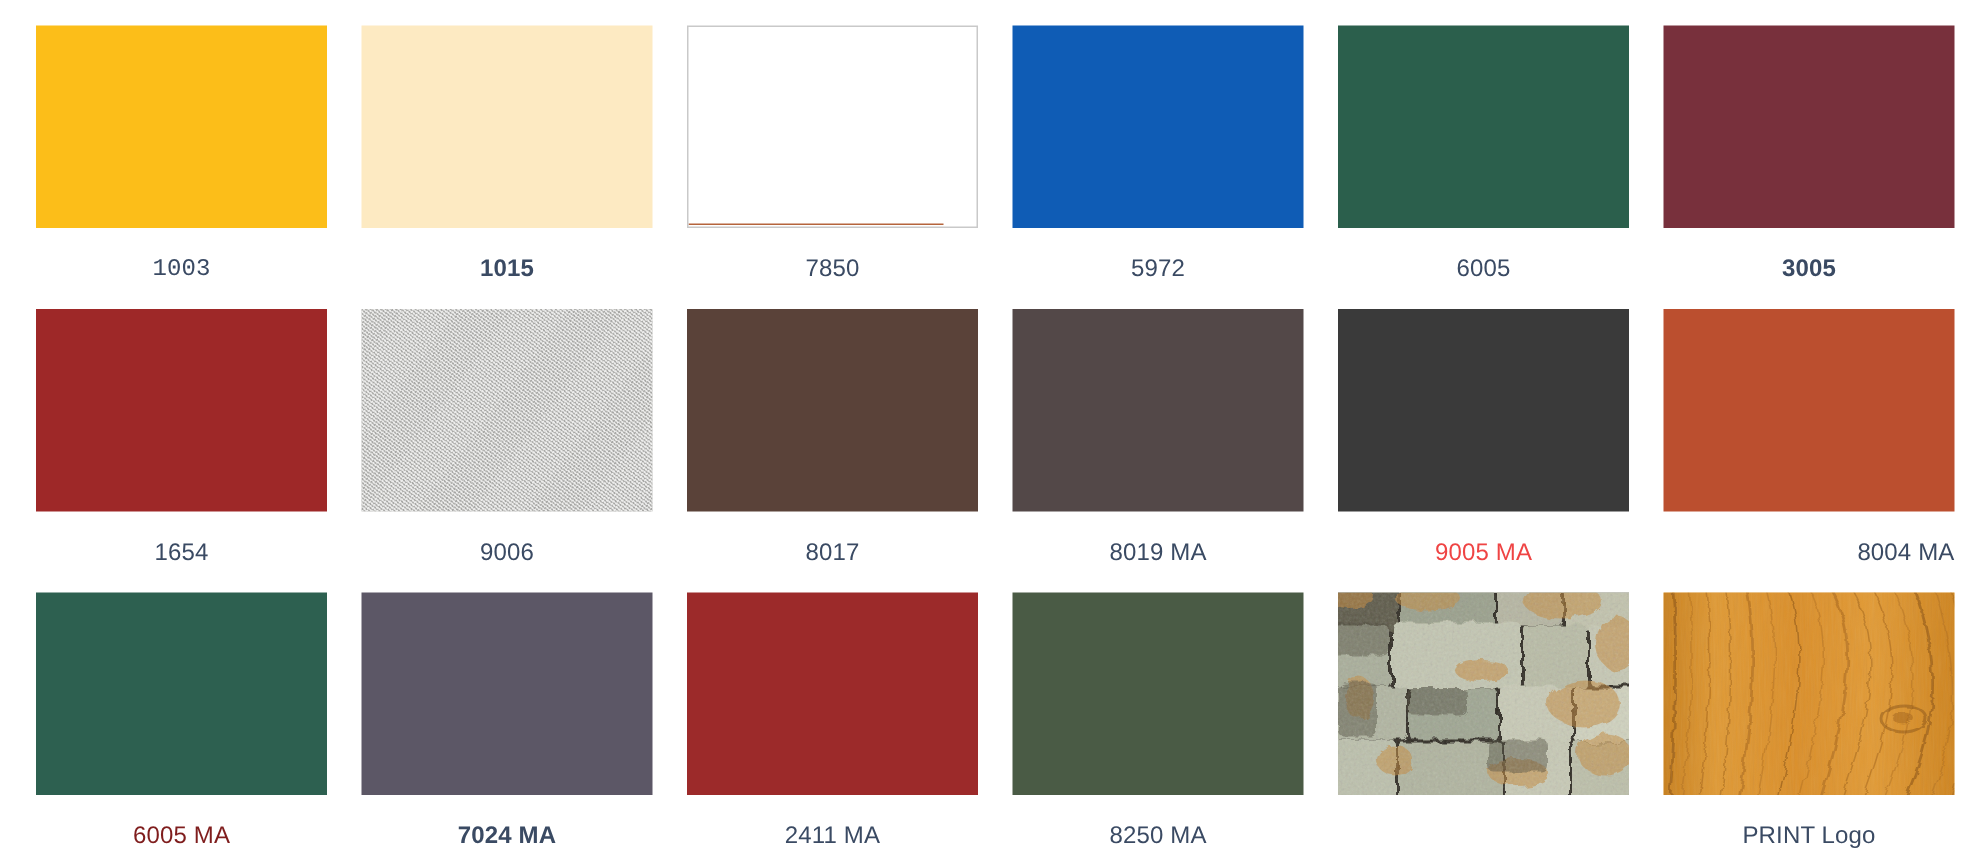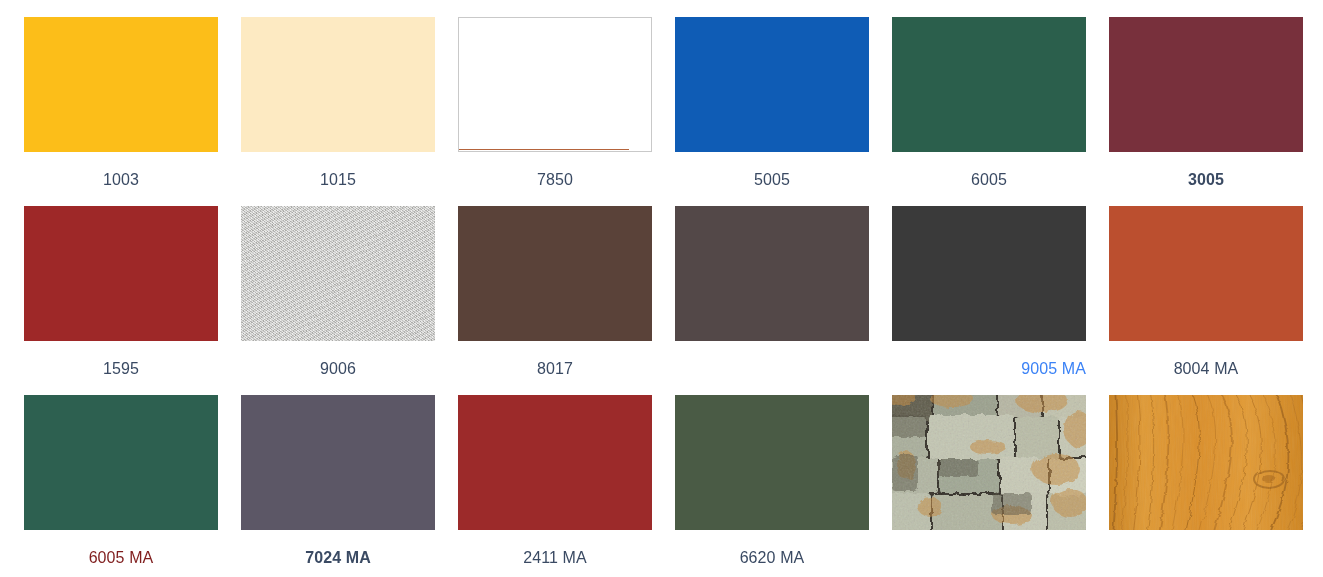--- a/index.html
+++ b/index.html
@@ -102,80 +102,81 @@
   .chip-wood {
     background-color: #d8912f;
   }
 </style>
 </head>
 <body style="background-color: rgb(255, 255, 255);">
 
 <div id="palette-grid">
     <div class="swatch-cell">
       <div class="swatch-chip" style="background-color: rgb(252, 190, 25);"></div>
-      <div class="swatch-label" style="color: rgb(58, 74, 99);">1003</div>
+      <div class="swatch-label" style="color: rgb(58, 74, 99); font-family: Liberation Mono, monospace;">1003</div>
     </div>
     <div class="swatch-cell">
       <div class="swatch-chip" style="background-color: rgb(253, 234, 194);"></div>
-      <div class="swatch-label" style="color: rgb(58, 74, 99);">1015</div>
+      <div class="swatch-label" style="color: rgb(58, 74, 99); font-weight: bold;">1015</div>
     </div>
     <div class="swatch-cell">
       <div class="swatch-chip chip-outline" style="background-color: rgb(255, 255, 255);"></div>
       <div class="swatch-label" style="color: rgb(58, 74, 99);">7850</div>
     </div>
     <div class="swatch-cell">
       <div class="swatch-chip" style="background-color: rgb(15, 92, 181);"></div>
-      <div class="swatch-label" style="color: rgb(58, 74, 99);">5005</div>
+      <div class="swatch-label" style="color: rgb(58, 74, 99);">5972</div>
     </div>
     <div class="swatch-cell">
       <div class="swatch-chip" style="background-color: rgb(43, 95, 76);"></div>
       <div class="swatch-label" style="color: rgb(58, 74, 99);">6005</div>
     </div>
     <div class="swatch-cell">
       <div class="swatch-chip" style="background-color: rgb(120, 48, 60);"></div>
       <div class="swatch-label" style="color: rgb(58, 74, 99); font-weight: bold;">3005</div>
     </div>
     <div class="swatch-cell">
       <div class="swatch-chip" style="background-color: rgb(158, 40, 40);"></div>
-      <div class="swatch-label" style="color: rgb(58, 74, 99);">1595</div>
+      <div class="swatch-label" style="color: rgb(58, 74, 99);">1654</div>
     </div>
     <div class="swatch-cell">
       <div class="swatch-chip chip-grain" style="background-color: rgb(201, 201, 199);"></div>
       <div class="swatch-label" style="color: rgb(58, 74, 99);">9006</div>
     </div>
     <div class="swatch-cell">
       <div class="swatch-chip" style="background-color: rgb(90, 66, 57);"></div>
       <div class="swatch-label" style="color: rgb(58, 74, 99); text-align: center;">8017</div>
     </div>
     <div class="swatch-cell">
       <div class="swatch-chip" style="background-color: rgb(83, 72, 72);"></div>
+      <div class="swatch-label" style="color: rgb(58, 74, 99);">8019 MA</div>
     </div>
     <div class="swatch-cell">
       <div class="swatch-chip" style="background-color: rgb(58, 58, 58);"></div>
-      <div class="swatch-label" style="color: #3b82f6; text-align: right;">9005 MA</div>
+      <div class="swatch-label" style="color: #ef4444;">9005 MA</div>
     </div>
     <div class="swatch-cell">
       <div class="swatch-chip" style="background-color: rgb(187, 79, 47);"></div>
-      <div class="swatch-label" style="color: rgb(58, 74, 99);">8004 MA</div>
+      <div class="swatch-label" style="color: rgb(58, 74, 99); text-align: right;">8004 MA</div>
     </div>
     <div class="swatch-cell">
       <div class="swatch-chip" style="background-color: rgb(45, 96, 80);"></div>
       <div class="swatch-label" style="color: #7f1d1d;">6005 MA</div>
     </div>
     <div class="swatch-cell">
       <div class="swatch-chip" style="background-color: rgb(92, 87, 102);"></div>
       <div class="swatch-label" style="color: rgb(58, 74, 99); font-weight: bold;">7024 MA</div>
     </div>
     <div class="swatch-cell">
       <div class="swatch-chip" style="background-color: rgb(156, 42, 42);"></div>
       <div class="swatch-label" style="color: rgb(58, 74, 99);">2411 MA</div>
     </div>
     <div class="swatch-cell">
       <div class="swatch-chip" style="background-color: rgb(74, 91, 69);"></div>
-      <div class="swatch-label" style="color: rgb(58, 74, 99);">6620 MA</div>
+      <div class="swatch-label" style="color: rgb(58, 74, 99);">8250 MA</div>
     </div>
     <div class="swatch-cell">
       <div class="swatch-chip chip-stone" style="background-color: rgb(185, 188, 171);">
         <svg class="stone-svg" viewBox="0 0 194 135" preserveAspectRatio="none">
           <defs>
             <filter id="stoneGrain">
               <feTurbulence type="fractalNoise" baseFrequency="0.55" numOctaves="4" seed="7"></feTurbulence>
               <feColorMatrix type="saturate" values="0.25"></feColorMatrix>
               <feComponentTransfer>
                 <feFuncA type="linear" slope="0.55"></feFuncA>
@@ -258,14 +259,15 @@
           <path d="M138,-5 C164,42 150,92 132,140" fill="none" stroke="#a9671a" stroke-width="1" opacity="0.58" filter="url(#woodWarp)"></path>
           <path d="M152,-5 C178,48 164,96 146,140" fill="none" stroke="#a9671a" stroke-width="1" opacity="0.4" filter="url(#woodWarp)"></path>
           <path d="M166,-5 C190,56 178,100 160,140" fill="none" stroke="#8c5312" stroke-width="1.8" opacity="0.58" filter="url(#woodWarp)"></path>
           <path d="M180,-5 C202,64 192,104 176,140" fill="none" stroke="#a9671a" stroke-width="1" opacity="0.4" filter="url(#woodWarp)"></path>
           <path d="M191,-5 C210,70 204,106 190,140" fill="none" stroke="#a9671a" stroke-width="1" opacity="0.58" filter="url(#woodWarp)"></path>
           <ellipse cx="160" cy="84" rx="15" ry="9" fill="none" stroke="#8a5212" stroke-width="2" opacity="0.5" filter="url(#woodWarp)"></ellipse>
           <ellipse cx="160" cy="84" rx="7" ry="4" fill="#9c5d15" opacity="0.45" filter="url(#woodWarp)"></ellipse>
           <rect width="194" height="135" filter="url(#woodGrain)" opacity="0.30"></rect>
         </svg>
       </div>
+      <div class="swatch-label" style="color: rgb(58, 74, 99);">PRINT Logo</div>
     </div>
   </div>
 
 </body></html>

